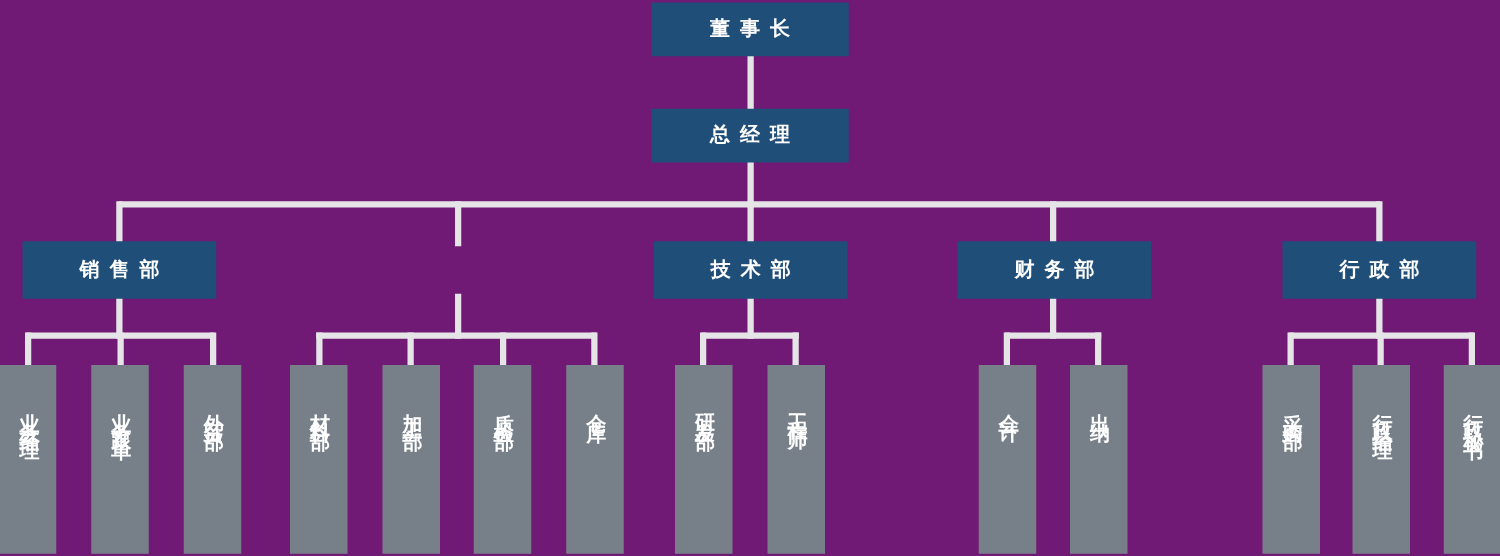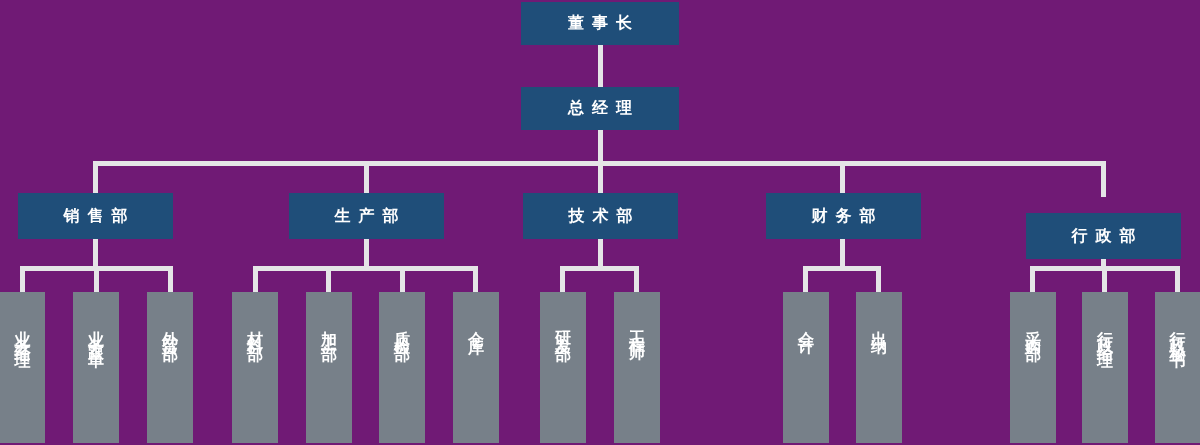--- a/index.html
+++ b/index.html
@@ -102,24 +102,23 @@
   <div class="line vline" style="left:876px;  top:266px; height:31px;"></div>
   <div class="line vline" style="left:1030px; top:266px; height:31px;"></div>
   <div class="line vline" style="left:1102px; top:266px; height:31px;"></div>
   <div class="line vline" style="left:1175px; top:266px; height:31px;"></div>
 
   <div class="node-blue lvl-top" style="top:2px;">董事长</div>
 
   <div class="node-blue lvl-top" style="top:87px;">总经理</div>
 
   <div class="node-blue lvl-dept" style="left:18px;">销售部</div>
-  <div class="node-blue lvl-dept" style="left:289px;">生产部</div>
   <div class="node-blue lvl-dept" style="left:523px;text-align:right;">技术部</div>
   <div class="node-blue lvl-dept" style="left:766px;">财务部</div>
-  <div class="node-blue lvl-dept" style="left:1026px;margin-top:20px;">行政部</div>
+  <div class="node-blue lvl-dept" style="left:1026px;">行政部</div>
 
   <div class="node-gray" style="left:0px; width:45px;">
     <span class="v-text">业务经理</span>
   </div>
   <div class="node-gray" style="left:73px;">
     <span class="v-text">业务跟单</span>
   </div>
   <div class="node-gray" style="left:147px;">
     <span class="v-text">外贸部</span>
   </div>

